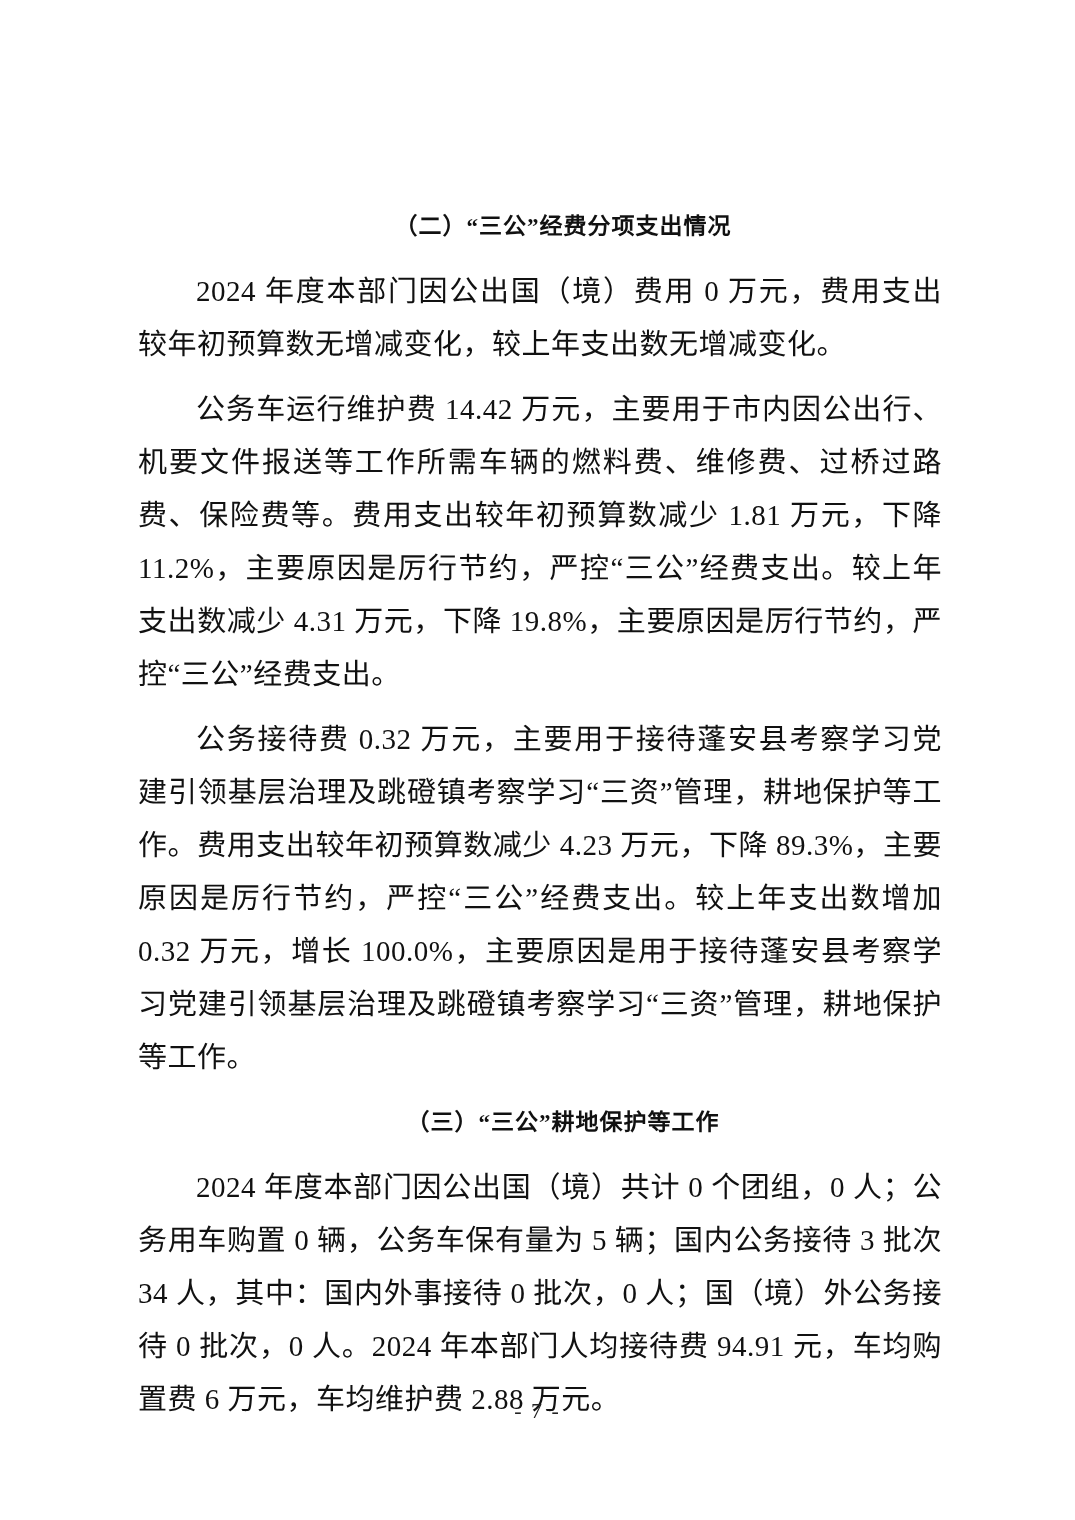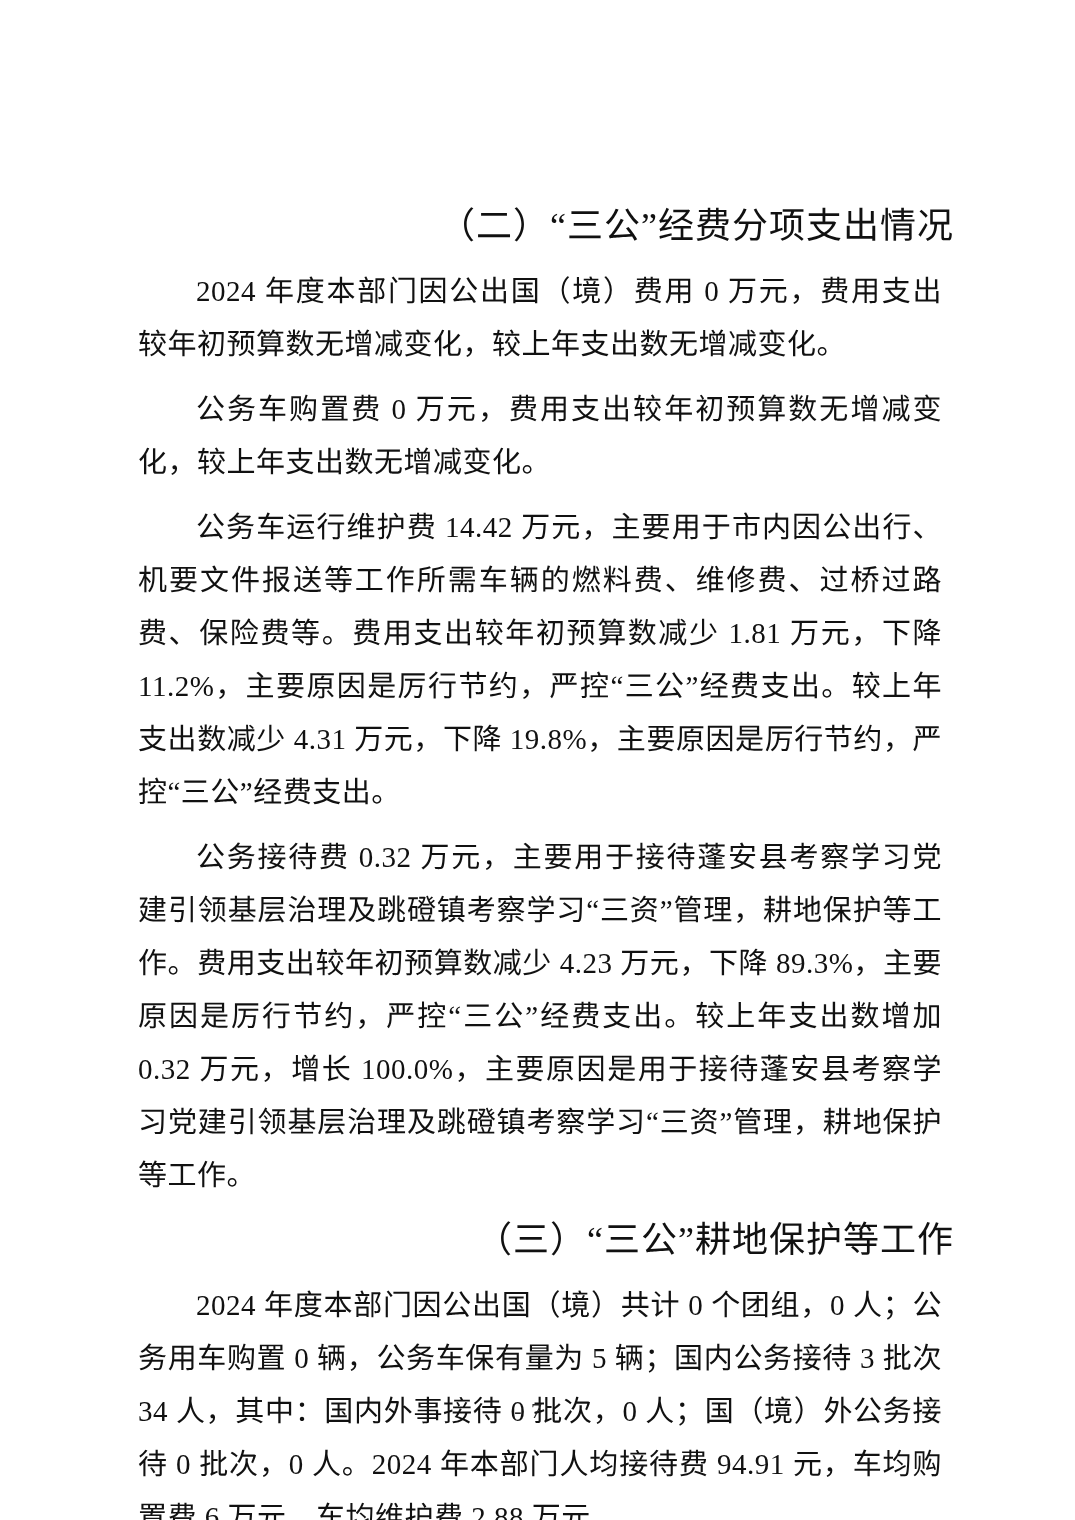--- a/index.html
+++ b/index.html
@@ -23,25 +23,25 @@
     top: 200px;
     width: 828px;
     font-size: 29px;
     line-height: 53px;
     text-align: justify;
     text-justify: inter-ideograph;
     letter-spacing: 0.5px;
   }
   .section-heading {
     margin: 0;
-    font-size: 36px;
-    font-weight: normal;
+    font-size: 23px;
+    font-weight: bold;
     line-height: 53px;
     text-indent: 2em;
-    text-align: right;
+    text-align: center;
     letter-spacing: 1px;
   }
   .body-paragraph {
     margin: 12px;
     text-indent: 2em;
   }
   .page-footer {
     position: absolute;
     top: 1396px;
     left: 0;
@@ -56,21 +56,20 @@
 </head>
 <body>
 
 <div class="page">
   <div class="content">
 
     <h2 class="section-heading">（二）“三公”经费分项支出情况</h2>
 
     <p class="body-paragraph">2024 年度本部门因公出国（境）费用 0 万元，费用支出较年初预算数无增减变化，较上年支出数无增减变化。</p>
 
-    <p class="body-paragraph">公务车购置费 0 万元，费用支出较年初预算数无增减变化，较上年支出数无增减变化。</p>
 
     <p class="body-paragraph">公务车运行维护费 14.42 万元，主要用于市内因公出行、机要文件报送等工作所需车辆的燃料费、维修费、过桥过路费、保险费等。费用支出较年初预算数减少 1.81 万元，下降 11.2%，主要原因是厉行节约，严控“三公”经费支出。较上年支出数减少 4.31 万元，下降 19.8%，主要原因是厉行节约，严控“三公”经费支出。</p>
 
     <p class="body-paragraph">公务接待费 0.32 万元，主要用于接待蓬安县考察学习党建引领基层治理及跳磴镇考察学习“三资”管理，耕地保护等工作。费用支出较年初预算数减少 4.23 万元，下降 89.3%，主要原因是厉行节约，严控“三公”经费支出。较上年支出数增加 0.32 万元，增长 100.0%，主要原因是用于接待蓬安县考察学习党建引领基层治理及跳磴镇考察学习“三资”管理，耕地保护等工作。</p>
 
     <h2 class="section-heading">（三）“三公”耕地保护等工作</h2>
 
     <p class="body-paragraph">2024 年度本部门因公出国（境）共计 0 个团组，0 人；公务用车购置 0 辆，公务车保有量为 5 辆；国内公务接待 3 批次 34 人，其中：国内外事接待 0 批次，0 人；国（境）外公务接待 0 批次，0 人。2024 年本部门人均接待费 94.91 元，车均购置费 6 万元，车均维护费 2.88 万元。</p>
 
   </div>

